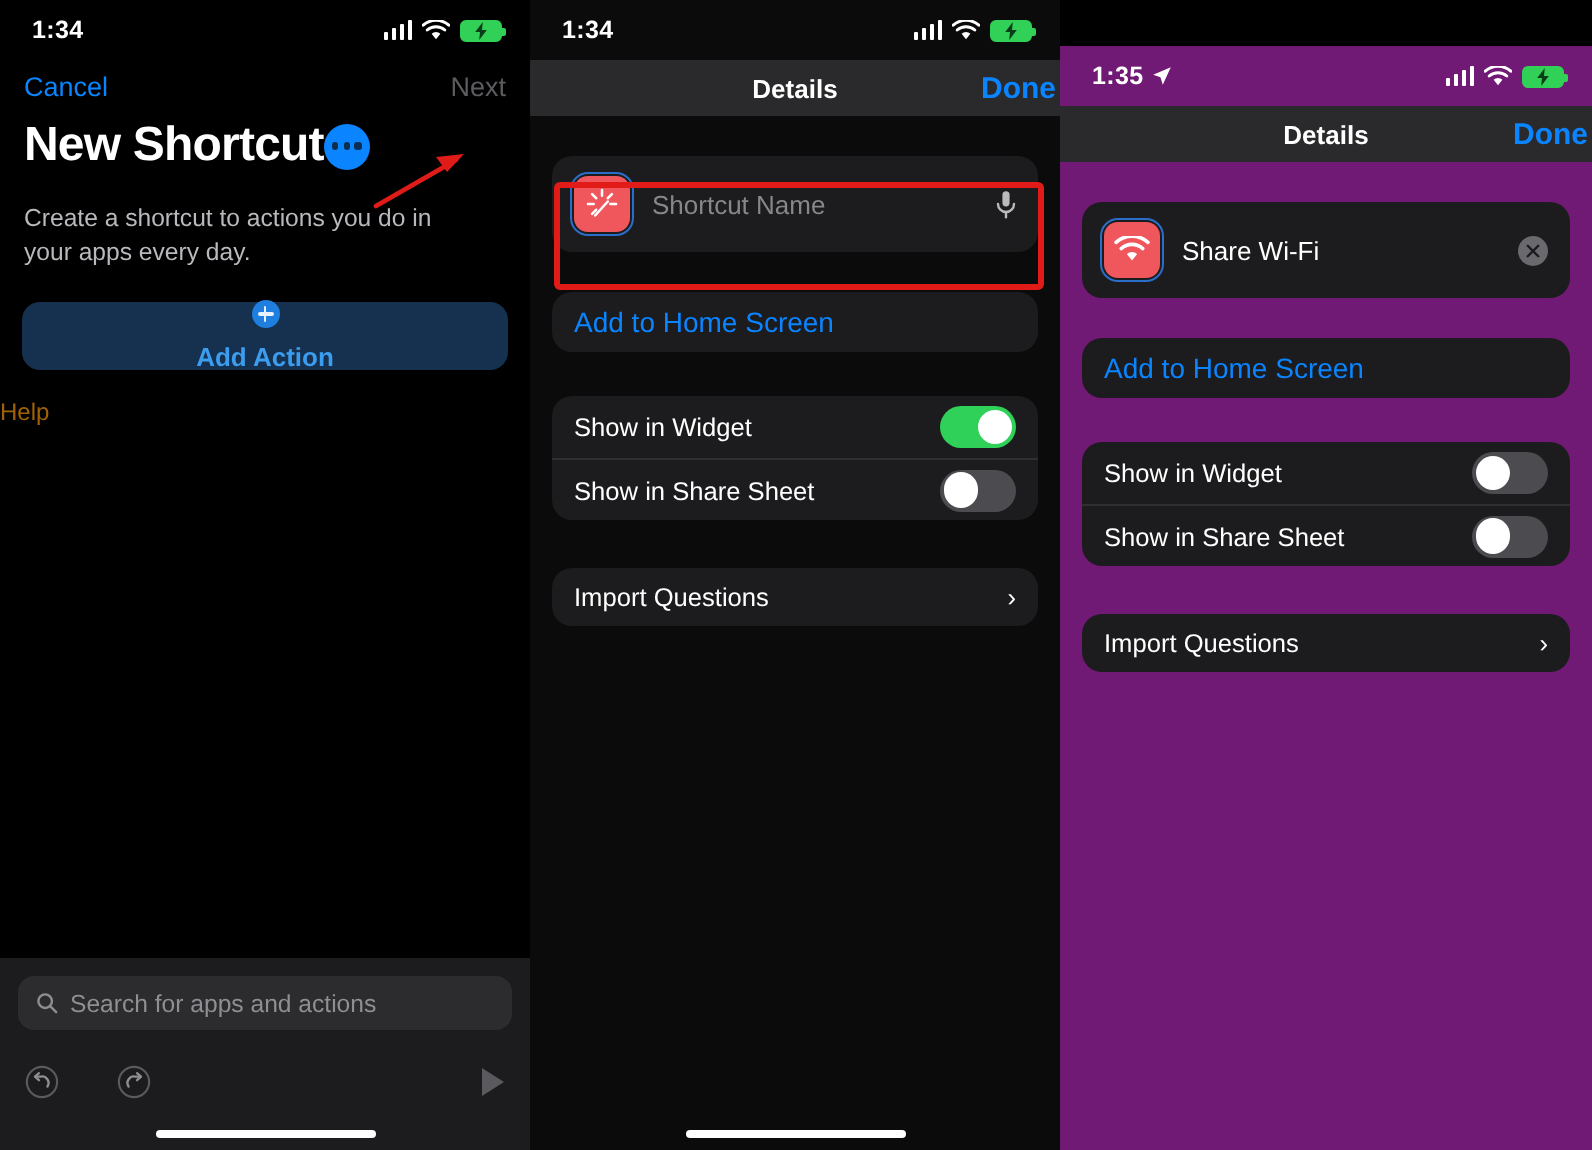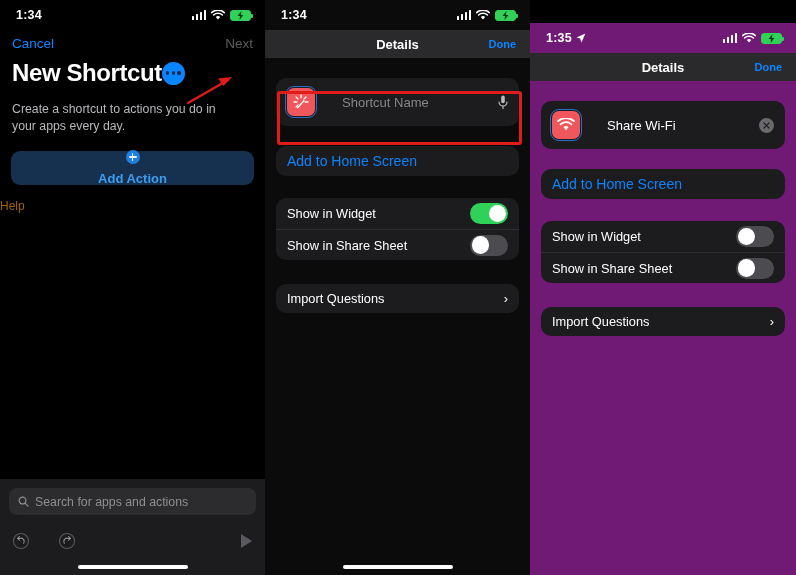--- a/index.html
+++ b/index.html
@@ -81,27 +81,27 @@
   .play-tri { position:absolute; right:13px; width:0; height:0;
               border-left:11px solid #5a5a5e; border-top:7px solid transparent;
               border-bottom:7px solid transparent; }
   .home-ind { height:16px; display:flex; align-items:center; justify-content:center; }
   .home-ind div { width:110px; height:4px; border-radius:2px; background:#fff; }
 
   
   .navbar { height:28px; background:#2a2a2c; position:relative;
             display:flex; align-items:center; justify-content:center; }
   .nav-title { color:#fff; font-size:13px; font-weight:bold; }
-  .nav-done { position:absolute; right:14px; color:#0a84ff;
-              font-size:11px; font-weight:bold; }
+  .nav-done { position:absolute; right:2px; color:#0a84ff;
+              font-size:15px; font-weight:bold; }
   .sheet { padding:0 11px; }
 
   .card { background:#1c1c1e; border-radius:10px; }
   .name-card { margin-top:20px; height:48px; display:flex; align-items:center;
-               padding:0 11px; gap:27px; }
+               padding:0 11px; gap:11px; }
   .app-icon { width:28px; height:28px; border-radius:7px; background:#f0575c;
               flex:none; position:relative; outline:1.6px solid #2b6ec9;
               outline-offset:1px; display:flex; align-items:center;
               justify-content:center; }
   .name-placeholder { color:#86868b; font-size:13px; flex:1; }
   .name-value { color:#fff; font-size:13px; flex:1; }
   .clear-x { width:15px; height:15px; border-radius:50%; background:#6a6a6e;
              display:flex; align-items:center; justify-content:center; flex:none; }
 
   .home-card { margin-top:20px; height:30px; display:flex; align-items:center;

